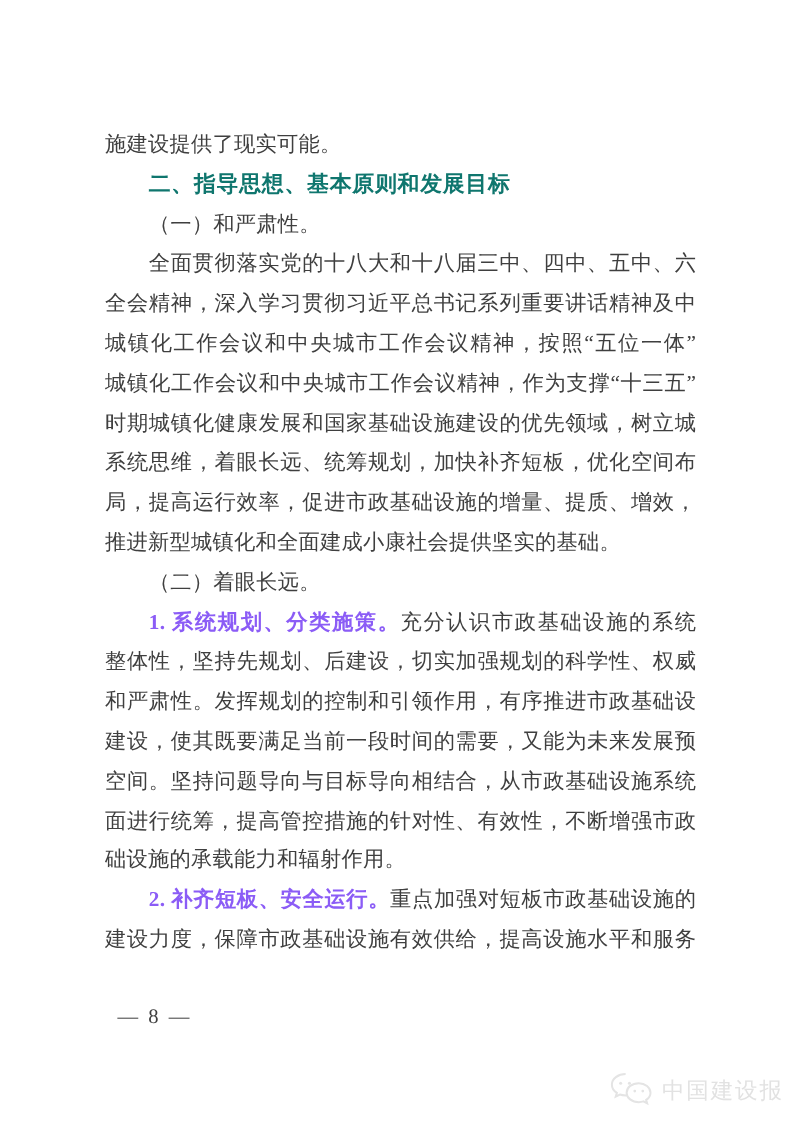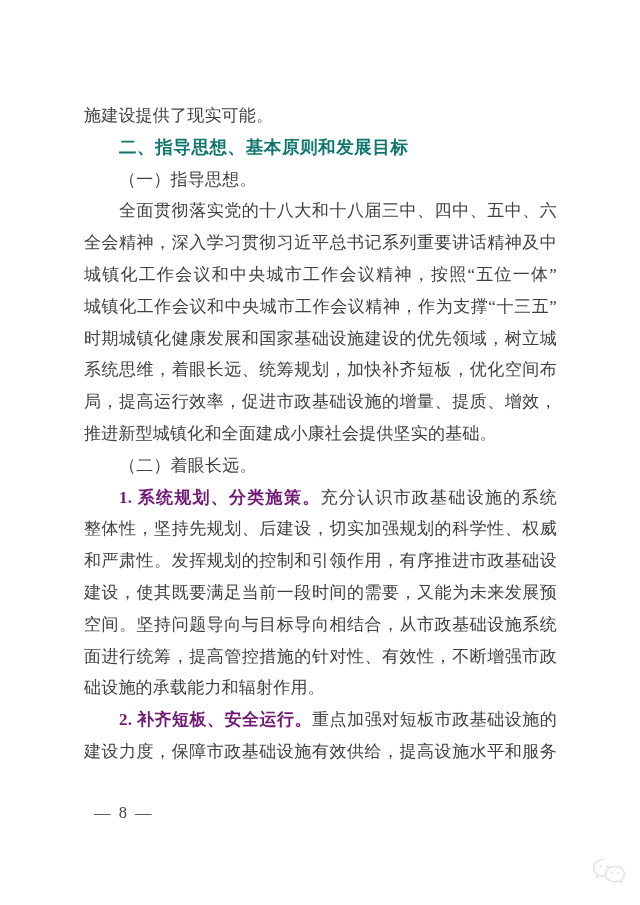--- a/index.html
+++ b/index.html
@@ -35,21 +35,21 @@
   
   .heading {
     font-family: "Liberation Sans", sans-serif;
     font-weight: bold;
     font-size: 17.5px;
     color: #0f766e;
     letter-spacing: 0.6px;
   }
 
   
-  .lead { font-weight: bold; color: #701a75; }
+  .lead { font-weight: bold; color: #8b5cf6; }
 
   .page-number {
     position: absolute;
     left: 94px;
     top: 803px;
     font-size: 16.5px;
     color: #3f3f3f;
     letter-spacing: 2px;
   }
 
@@ -70,21 +70,21 @@
   .footer-brand svg { display: block; }
 </style>
 </head>
 <body>
 
 <div class="page">
 
   <div class="textblock">
     <div class="line">施建设提供了现实可能。</div>
     <div class="line indent heading">二、指导思想、基本原则和发展目标</div>
-    <div class="line indent">（一）指导思想。</div>
+    <div class="line indent">（一）和严肃性。</div>
     <div class="line indent j">全面贯彻落实党的十八大和十八届三中、四中、五中、六中</div>
     <div class="line j">全会精神，深入学习贯彻习近平总书记系列重要讲话精神及中央</div>
     <div class="line j">城镇化工作会议和中央城市工作会议精神，按照“五位一体”</div>
     <div class="line j">城镇化工作会议和中央城市工作会议精神，作为支撑“十三五”</div>
     <div class="line j">时期城镇化健康发展和国家基础设施建设的优先领域，树立城市</div>
     <div class="line j">系统思维，着眼长远、统筹规划，加快补齐短板，优化空间布</div>
     <div class="line j">局，提高运行效率，促进市政基础设施的增量、提质、增效，为</div>
     <div class="line">推进新型城镇化和全面建成小康社会提供坚实的基础。</div>
     <div class="line indent">（二）着眼长远。</div>
     <div class="line indent j"><span class="lead">1. 系统规划、分类施策。</span><span>充分认识市政基础设施的系统性、</span></div>
@@ -108,15 +108,16 @@
           <path d="M24 9.5 c-5.4 0-9.7 3.4-9.7 7.6 0 4.2 4.3 7.6 9.7 7.6 1.3 0 2.6-0.2 3.7-0.6 l3 1.5-0.8-2.7 c2.2-1.4 3.5-3.5 3.5-5.8 0-4.2-4.3-7.6-9.4-7.6 z"></path>
         </g>
         <g fill="#e4e4e4">
           <circle cx="9.5" cy="9.5" r="1.2"></circle>
           <circle cx="16.5" cy="9.5" r="1.2"></circle>
           <circle cx="20.8" cy="15.8" r="1.1"></circle>
           <circle cx="27.2" cy="15.8" r="1.1"></circle>
         </g>
       </svg>
     </span>
+    <span>中国建设报</span>
   </div>
 
 </div>
 
 </body></html>

